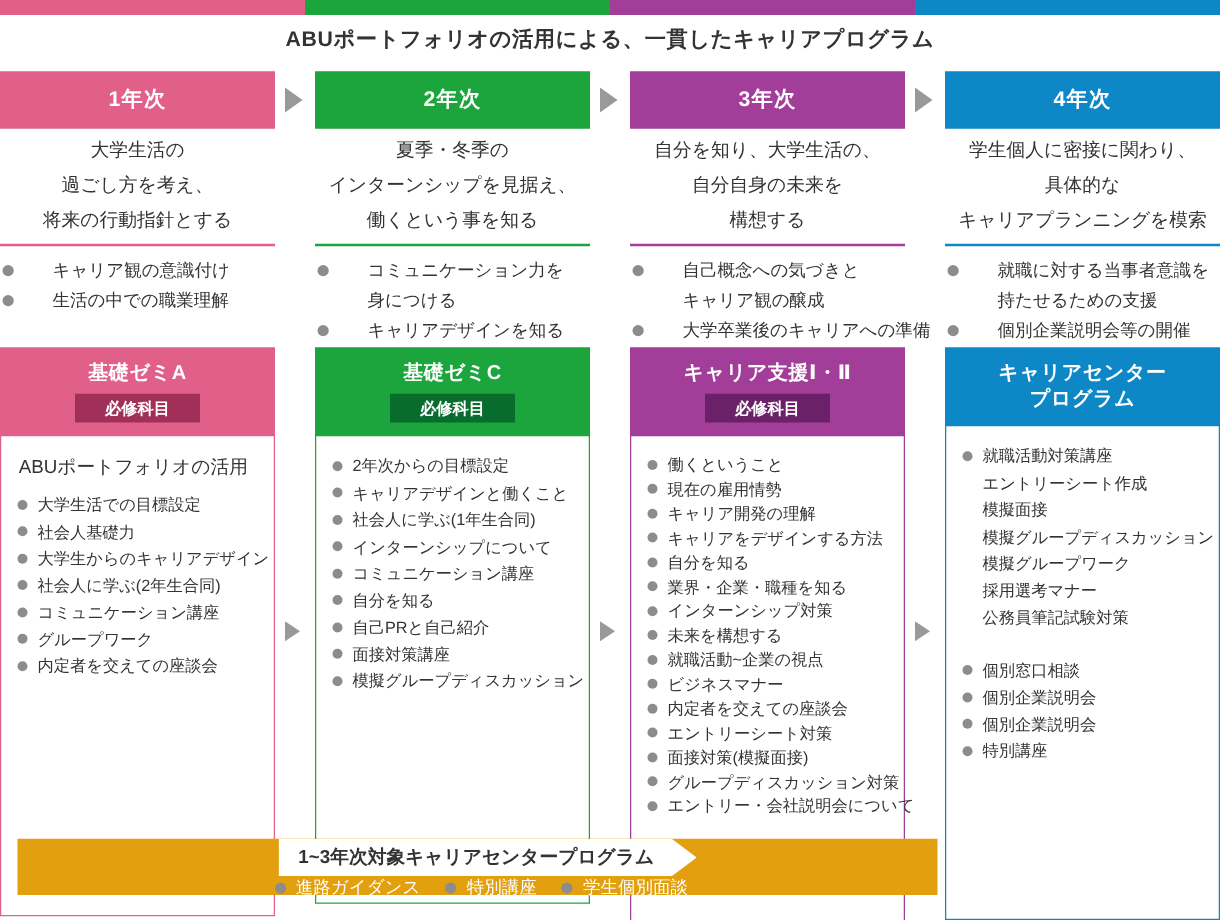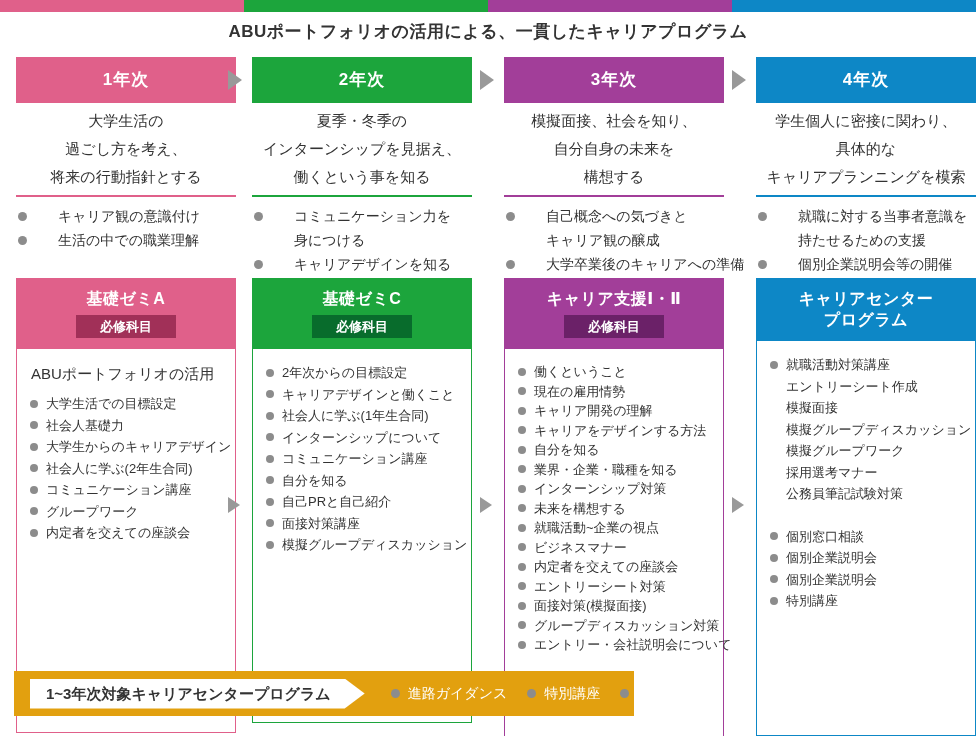--- a/index.html
+++ b/index.html
@@ -16,21 +16,21 @@
   .seg-3 { background:var(--purple); }
   .seg-4 { background:var(--blue); }
 
   .main-title {
     position:absolute; top:20px; left:0; width:100%;
     text-align:center; font-size:17px; font-weight:bold; letter-spacing:.5px;
   }
 
   
   .col { position:absolute; top:0; width:220px; height:736px; }
-  .col1 { left:16px;    --accent:var(--pink);   --accent-dark:var(--pink_dark); }
+  .col1 { left:0;    --accent:var(--pink);   --accent-dark:var(--pink_dark); }
   .col2 { left:252px; --accent:var(--green);  --accent-dark:var(--green_dark); }
   .col3 { left:504px; --accent:var(--purple); --accent-dark:var(--purple_dark); }
   .col4 { left:756px;text-decoration:underline; --accent:var(--blue);   --accent-dark:var(--blue); }
 
   .year-head {
     position:absolute; top:57px; left:0; right:0; height:46px;
     background:var(--accent); color:#fff; font-size:17px; font-weight:bold;
     text-align:center; line-height:46px; letter-spacing:1px;
   }
   .desc {
@@ -77,22 +77,22 @@
   .list-spacer { height:21px; }
 
   
   .arrow { position:absolute; width:0; height:0; border-style:solid; }
   .arrow-year { top:70px; border-width:10px 0 10px 14px; border-color:transparent transparent transparent var(--arrow); }
   .arrow-box  { top:497px; border-width:8px 0 8px 12px;  border-color:transparent transparent transparent var(--arrow); }
   .gap1 { left:228px; } .gap2 { left:480px; } .gap3 { left:732px; }
 
   
   .bottom-bar {
-    position:absolute; left:14px; top:671px; width:620px; height:45px;
-    background:var(--gold); display:flex; align-items:center; z-index:5;
+    position:absolute; left:14px; top:671px; width:736px; height:45px;
+    background:var(--gold); display:flex; align-items:center; z-index:5;flex-direction:column;
   }
   .bar-label {
     margin-left:16px; background:#fff; height:30px; line-height:30px;
     padding:0 34px 0 16px; font-size:15px; font-weight:bold; color:#333;
     clip-path:polygon(0 0, calc(100% - 20px) 0, 100% 50%, calc(100% - 20px) 100%, 0 100%);
     white-space:nowrap;
   }
   .bar-items { display:flex; margin-left:26px; }
   .bar-items .li { margin-right:20px; font-size:14px; font-weight:normal; }
   .bar-items .li .t { color:#fff; }
@@ -241,21 +241,21 @@
               <span class="t">模擬グループディスカッション</span>
             </div>
           </div>
       </div>
     </div>
   </div>
 
   <div class="col col3">
     <div class="year-head">3年次</div>
     <div class="desc">
-        <div class="line">模擬面接、社会を知り、</div>
+        <div class="line">自分を知り、大学生活の、</div>
         <div class="line">自分自身の未来を</div>
         <div class="line">構想する</div>
       </div>
     <div class="rule"></div>
     <div class="points">
         <div class="li">
           <span class="dot"></span>
           <span class="t">自己概念への気づきと</span>
         </div>
         <div class="li nodot">

